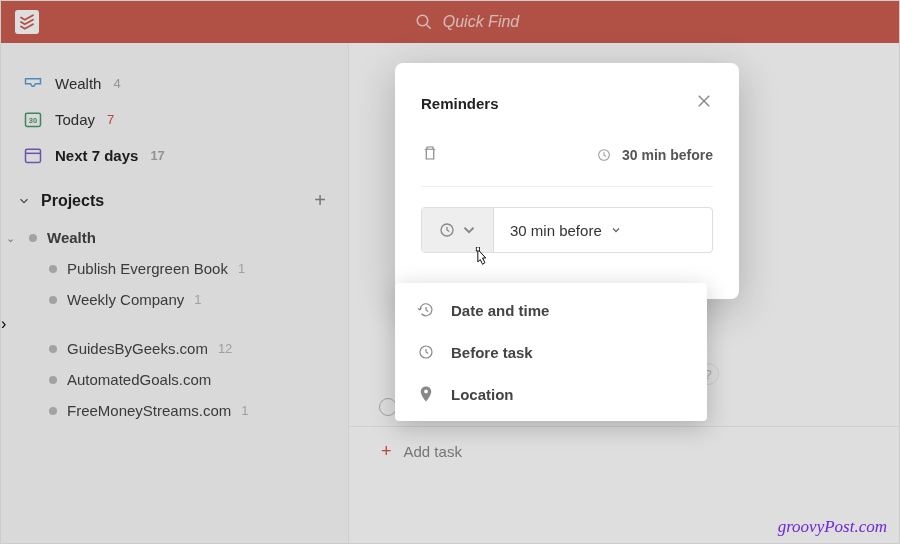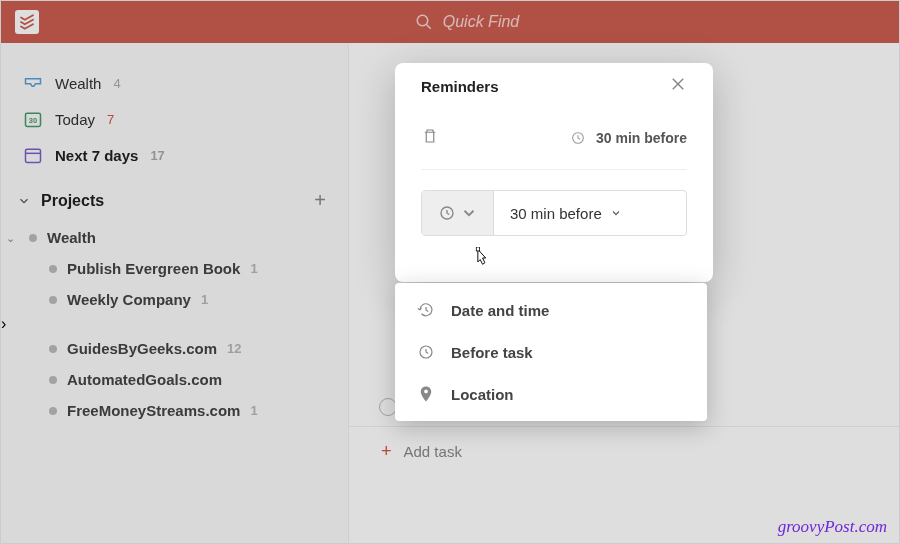--- a/index.html
+++ b/index.html
@@ -26,39 +26,39 @@
   .main { display:flex; height: calc(100% - 42px);}
   .sidebar { width: 348px; background:#fafafa; border-right:1px solid #eee; padding:22px 0 0 0;}
   .nav-item { display:flex; align-items:center; padding:8px 22px; gap:12px; font-size:15px; color:#333;}
   .nav-item.bold { font-weight:700; color:#222;}
   .nav-item .count { color:#aaa; font-size:13px;}
   .nav-item .count.red { color:#d35244;}
   .nav-icon { width:20px; display:flex; }
   .projects-hdr { display:flex; align-items:center; padding:16px 22px 10px 16px; gap:10px; font-size:16px; font-weight:600; color:#222;}
   .projects-hdr .plus { margin-left:auto; color:#888; font-size:20px; font-weight:300;}
   .chev { width:14px;}
-  .proj { display:flex; align-items:center; padding:7px 22px 7px 48px; gap:10px; font-size:15px; color:#444;font-weight:bold;}
+  .proj { display:flex; align-items:center; padding:7px 22px 7px 48px; gap:10px; font-size:15px; color:#444;}
   .proj.top { font-weight:700; padding-left:28px;}
   .proj .dot { width:8px; height:8px; border-radius:50%; background:#bbb;}
   .proj .cnt { color:#b7b7b7; font-size:13px;}
   .proj-wrap { position:relative;}
   .side-expand { position:absolute; left:5px; color:#888; font-size:11px; top:10px;}
   
   .content { flex:1; padding:18px 0 0 0; position:relative;}
   .date-crumb { color:#d35244; font-size:13px; padding:0 0 12px 98px;}
   .task-row { display:flex; align-items:center; gap:14px; padding:10px 0 10px 30px; font-size:15px; border-bottom:1px solid #eee;}
   .task-circle { width:18px; height:18px; border:1.5px solid #bbb; border-radius:50%;}
   .task-time { color:#d35244; font-weight:700;}
   .add-row { display:flex; align-items:center; gap:12px; padding:14px 0 0 32px; color:#888; font-size:15px;}
   .add-row .pl { color:#d35244; font-size:18px; font-weight:400;}
   
   .modal {
-    position:absolute; left:394px; top:62px; width:318px; background:#fff;
+    position:absolute; left:394px; top:62px; width:344px; background:#fff;
     border-radius:8px; box-shadow:0 10px 40px rgba(0,0,0,0.22); z-index:100;
-    padding:12px 26px 46px 26px;
+    padding:29px 26px 46px 26px;
   }
   .modal-hdr { display:flex; align-items:center; justify-content:space-between; margin-bottom:24px;}
   .modal-title { font-weight:700; font-size:15px; color:#222;}
   .close-x { color:#888; cursor:pointer;}
   .close-x svg{width:18px;height:18px;stroke:#888;}
   .rem-row { display:flex; align-items:center; justify-content:space-between; padding:6px 0 20px 0; border-bottom:1px solid #eee;}
   .trash svg{width:18px;height:18px;stroke:#888;fill:none;}
   .rem-right { display:flex; align-items:center; gap:10px; color:#555; font-weight:600; font-size:14px;}
   .rem-right svg{width:16px;height:16px;stroke:#999;fill:none;}
   .picker-row { display:flex; align-items:center; margin-top:20px; border:1px solid #ddd; border-radius:4px; height:46px;}

